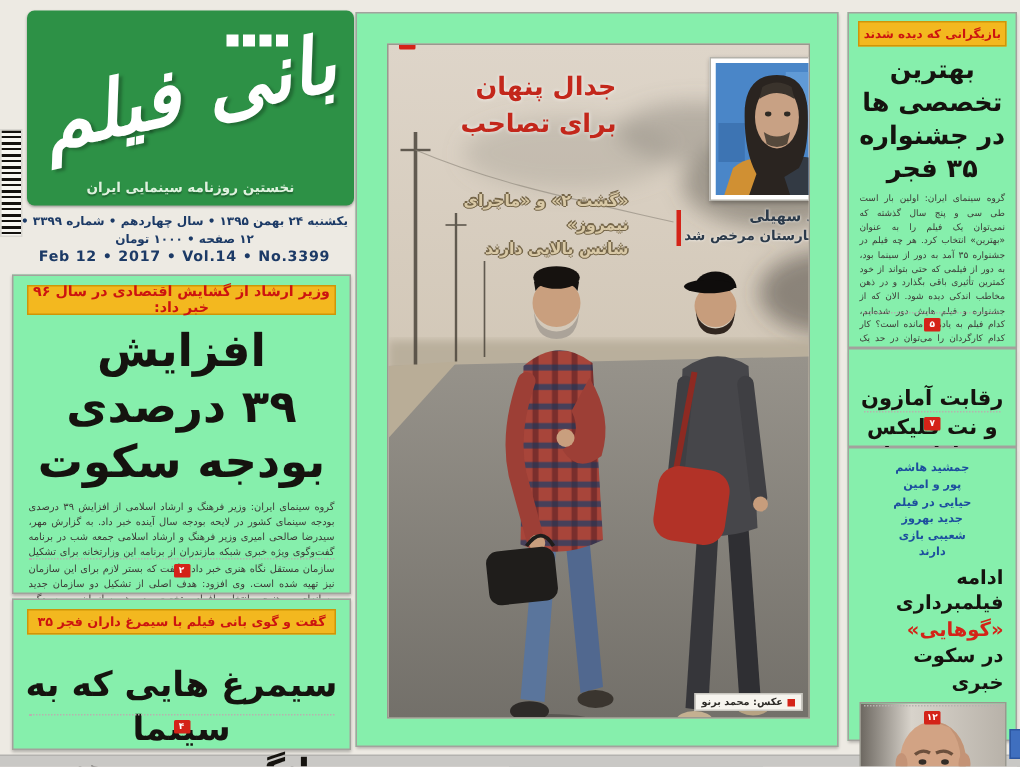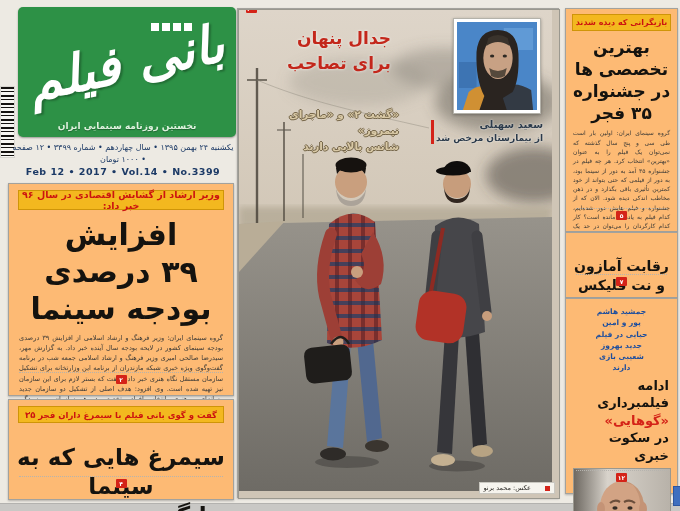--- a/index.html
+++ b/index.html
@@ -1,58 +1,58 @@
 <!DOCTYPE html>
 <html lang="fa"><head>
 <meta charset="utf-8">
 <style>
   html,body{margin:0;padding:0;}
   body{font-family:"DejaVu Sans",sans-serif;background:#b9b8b6;}
   #canvas{position:relative;width:680px;height:511px;overflow:hidden;background:#c9c8c5;}
   #page{position:absolute;left:0;top:0;width:680px;height:503px;background:#edeae3;border-bottom:1px solid #b3b2af;}
-  .box{position:absolute;background:#fdba74;border:1px solid #a3a29d;box-shadow:0 1px 2px rgba(0,0,0,.25);}
+  .box{position:absolute;background:#86efac;border:1px solid #a3a29d;box-shadow:0 1px 2px rgba(0,0,0,.25);}
   
   #logo-box{position:absolute;left:18px;top:7px;width:218px;height:130px;background:#2d9146;border-radius:5px;box-shadow:0 1px 2px rgba(0,0,0,.35);overflow:hidden;}
   #logo-title{position:absolute;left:8px;top:8px;width:200px;height:96px;display:flex;align-items:center;justify-content:center;
     color:#fff;font-weight:bold;font-style:italic;font-size:52px;transform:rotate(-12deg);letter-spacing:-2px;text-shadow:2px 2px 2px rgba(0,0,0,.25);}
   #logo-sub{position:absolute;left:0;bottom:6px;width:100%;text-align:center;color:#dff2df;font-size:9px;font-weight:bold;direction:rtl;text-shadow:0 1px 1px rgba(0,0,0,.3);}
   #logo-dots{position:absolute;left:133px;top:16px;display:flex;gap:3px;}
   #logo-dots span{width:8px;height:8px;background:#fff;display:block;}
   #barcode{position:absolute;left:0;top:86px;width:13px;height:70px;background:repeating-linear-gradient(180deg,#14120f 0 2px,#f7f6f2 2px 4px,#14120f 4px 5px,#f7f6f2 5px 8px);border:1px solid #d8d6d0;}
   #dateline{position:absolute;left:10px;top:142px;width:226px;text-align:center;color:#1c3a66;}
-  #dateline .fa{font-size:8px;font-weight:normal;direction:rtl;line-height:1.5;}
+  #dateline .fa{font-size:8px;font-weight:bold;direction:rtl;line-height:1.5;}
   #dateline .en{font-size:9.5px;font-weight:bold;letter-spacing:.5px;}
   
   .kicker-bar{margin:6px 9px 0;background:#f3b81f;border:1px solid #cf9508;color:#cc1410;font-weight:bold;text-align:center;direction:rtl;display:flex;align-items:center;justify-content:center;}
   .headline{font-weight:900;color:#15130f;text-align:center;direction:rtl;}
   .bodytext{direction:rtl;text-align:justify;color:#3c3a36;margin:5px 10px 0;}
   .marker-row{position:absolute;left:10px;right:10px;bottom:3px;border-top:1px dotted #b5b3ae;text-align:center;}
   .page-marker{display:inline-block;position:relative;top:-6px;min-width:9px;height:9px;line-height:9px;background:#d42318;color:#fff;font-size:6px;font-weight:bold;border-radius:1px;padding:0 1px;}
   
   #story1{left:8px;top:183px;width:224px;height:211px;}
   #story1 .kicker-bar{height:18px;font-size:9.5px;}
   #story1 .headline{font-size:30px;line-height:1.23;margin-top:7px;}
   #story1 .bodytext{font-size:6.6px;line-height:1.55;}
   #story2{left:8px;top:399px;width:224px;height:99px;}
   #story2 .kicker-bar{height:15px;font-size:8.5px;}
   #story2 .headline{font-size:23px;line-height:1.25;margin-top:20px;}
   #story2 .bodytext{font-size:6.3px;line-height:1.5;}
   
-  #photo-frame{left:237px;top:8px;width:322px;height:490px;padding:0;box-sizing:border-box;}
+  #photo-frame{left:237px;top:8px;width:322px;height:490px;padding:20px;box-sizing:border-box;}
   #photo-inner{position:relative;width:100%;height:100%;border:1px solid #9a988f;overflow:hidden;background:#cfc5b6;}
   #photo-headline{position:absolute;left:10px;top:16px;width:142px;text-align:right;direction:rtl;color:#c3271b;font-weight:900;font-size:17px;line-height:1.45;text-shadow:0 0 3px rgba(255,255,255,.8);}
   #photo-subhead{position:absolute;left:10px;top:97px;width:150px;text-align:right;direction:rtl;color:#d9c9a6;font-weight:900;font-size:10.5px;line-height:1.5;
     text-shadow:-1px 0 0 #756649,1px 0 0 #756649,0 -1px 0 #756649,0 1px 0 #756649;}
   #inset{position:absolute;left:214px;top:8px;width:88px;height:96px;background:#fff;border:1px solid #b4b2aa;box-shadow:0 1px 3px rgba(0,0,0,.3);padding:3px;box-sizing:border-box;}
   #inset svg{display:block;width:100%;height:100%;}
   #inset-caption{position:absolute;left:196px;top:108px;width:108px;text-align:right;direction:rtl;color:#2b3a4a;font-weight:900;line-height:1.4;text-shadow:0 0 2px rgba(255,255,255,.9);}
   #inset-caption .l1{font-size:10px;}
   #inset-caption .l2{font-size:9px;}
   #inset-redbar{position:absolute;left:192px;top:110px;width:2.5px;height:24px;background:#d42318;}
-  #photo-credit{position:absolute;right:4px;bottom:4px;background:#f6f4ee;border:1px solid #c9c7c0;color:#2c2a26;font-size:6.5px;font-weight:normal;direction:rtl;padding:1px 4px;display:flex;align-items:center;gap:14px;}
+  #photo-credit{position:absolute;right:4px;bottom:4px;background:#f6f4ee;border:1px solid #c9c7c0;color:#2c2a26;font-size:6.5px;font-weight:bold;direction:rtl;padding:1px 4px;display:flex;align-items:center;gap:3px;}
   #photo-credit .dot{width:5px;height:5px;background:#d42318;display:inline-block;}
   #photo-marker{position:absolute;left:7px;bottom:4px;}
   
   #rstory1{left:565px;top:8px;width:111px;height:222px;}
   #rstory1 .kicker-bar{margin:5px 6px 0;height:15px;font-size:8px;}
   #rstory1 .headline{font-size:17px;line-height:1.3;margin-top:5px;}
   #rstory1 .bodytext{font-size:6px;line-height:1.55;margin:4px 7px 0;}
   #rstory2{left:565px;top:232px;width:111px;height:64px;}
   #rstory2 .headline{font-size:14px;line-height:1.35;margin-top:24px;}
   #rstory3{left:565px;top:298px;width:111px;height:194px;}
@@ -82,21 +82,21 @@
   <div id="dateline">
     <div class="fa">یکشنبه ۲۴ بهمن ۱۳۹۵ • سال چهاردهم • شماره ۳۳۹۹ • ۱۲ صفحه • ۱۰۰۰ تومان</div>
     <div class="en">Feb 12 • 2017 • Vol.14 • No.3399</div>
   </div>
 
   <div id="story1" class="box">
     <div class="kicker-bar">وزیر ارشاد از گشایش اقتصادی در سال ۹۶ خبر داد:</div>
     <div class="headline">
       <div>افزایش</div>
       <div>۳۹ درصدی</div>
-      <div>بودجه سینما</div>
+      <div>بودجه سکوت</div>
     </div>
     <div class="bodytext">گروه سینمای ایران: وزیر فرهنگ و ارشاد اسلامی از افزایش ۳۹ درصدی بودجه سینمای کشور در لایحه بودجه سال آینده خبر داد. به گزارش مهر، سیدرضا صالحی امیری وزیر فرهنگ و ارشاد اسلامی جمعه شب در برنامه گفت‌وگوی ویژه خبری شبکه مازندران از برنامه این وزارتخانه برای تشکیل سازمان مستقل نگاه هنری خبر داد و گفت که بستر لازم برای این سازمان نیز تهیه شده است. وی افزود: هدف اصلی از تشکیل دو سازمان جدید رسانه‌ای و هنری، انتخاب افراد متخصص در هر سازمان و رسیدگی تخصصی‌تر و پویاتر شدن فعالیت‌های تخصصی فعالان زیر پوشش این سازمان‌هاست.</div>
     <div class="marker-row"><span class="page-marker">۲</span></div>
   </div>
 
   <div id="story2" class="box">
     <div class="kicker-bar">گفت و گوی بانی فیلم با سیمرغ داران فجر ۳۵</div>
     <div class="headline">
       <div>سیمرغ هایی که به سینما</div>
       <div>انگیزه می دهند</div>

